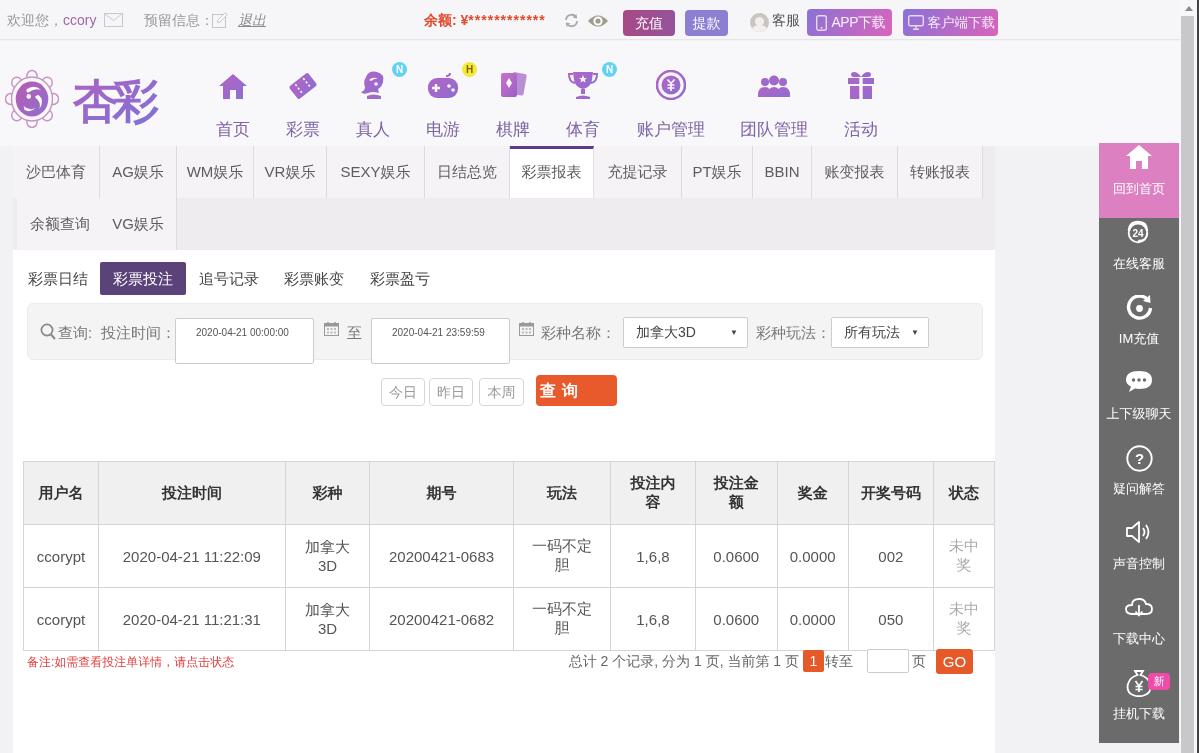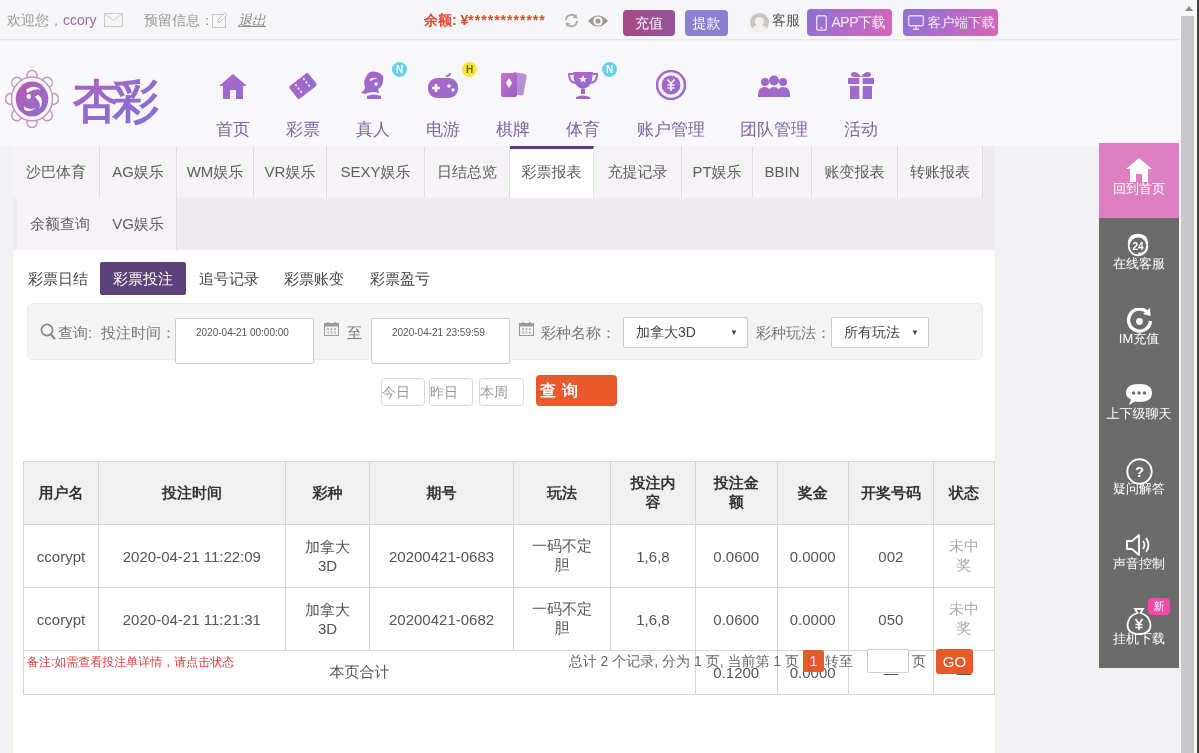--- a/index.html
+++ b/index.html
@@ -22,36 +22,36 @@
 
 #main{position:absolute;left:13px;top:250px;width:982px;height:503px;background:#fff}
 .subtab{position:absolute;top:12px;height:33px;line-height:33px;font-size:15px;color:#444;text-align:center}
 .subtab.active{background:#5b4379;color:#fff;border-radius:2px}
 #qpanel{position:absolute;left:14px;top:53px;width:956px;height:57px;background:#f4f4f4;border:1px solid #ebebeb;border-radius:6px}
 .qtext{position:absolute;top:0;height:57px;line-height:57px;font-size:15px;color:#777;white-space:nowrap}
 .qinput{position:absolute;top:14px;height:46px;background:#fff;border:1px solid #ccc;border-radius:2px;font-size:10px;color:#555;line-height:28px;padding-left:20px}
 .qsel{position:absolute;top:13px;height:31px;background:#fff;border:1px solid #ccc;border-radius:2px;font-size:14px;color:#444;line-height:29px;padding-left:12px}
 .qsel:after{content:"▼";position:absolute;right:9px;top:0;font-size:8px;color:#444}
 .calico{position:absolute;top:18px;width:15px;height:14px}
-.qbtn{position:absolute;top:128px;height:28px;border:1px solid #d7d7d7;border-radius:4px;background:#fff;color:#999;font-size:14px;text-align:left;line-height:26px}
+.qbtn{position:absolute;top:128px;height:28px;border:1px solid #d7d7d7;border-radius:4px;background:#fff;color:#999;font-size:14px;text-align:center;line-height:26px}
 #searchbtn{position:absolute;left:523px;top:125px;width:81px;height:31px;background:#e85a2b;border-radius:4px;color:#fff;font-size:16px;font-weight:bold;text-align:left;line-height:31px;letter-spacing:6px;padding-left:4px}
 
 table{border-collapse:collapse;position:absolute;left:10px;top:211px;font-size:15px;color:#555}
 td,th{border:1px solid #d5d5d5;text-align:center;padding:12px}
 th{background:#f0f0f0;color:#333;font-size:15px;height:37px}
 td{height:43px}
 .grey{color:#aaa}
 
 #remark{position:absolute;left:14px;top:404px;font-size:12px;color:#e23c3c}
 #pager{position:absolute;right:22px;top:399px;height:25px;font-size:14px;color:#666;white-space:nowrap}
 
 #sidebar{position:absolute;left:1099px;top:143px;width:80px}
 .sbitem{width:80px;height:75px;background:#6b6b6b;color:#fff;text-align:center;position:relative}
 .sbitem.pink{background:#dc80c2}
-.sbitem .sic{padding-top:15px;height:30px}
+.sbitem .sic{padding-top:2px;height:30px}
 .sbitem .stx{font-size:13px;margin-top:7px}
 
 #sbar{position:absolute;left:1180px;top:0;width:19px;height:753px;background:#f7f6f8}
 #sbthumb{position:absolute;left:1181px;top:16px;width:13px;height:737px;background:#c8c7c9}
 #sbedge{position:absolute;left:1197px;top:0;width:2px;height:753px;background:#414141}
 </style></head>
 <body>
 <div id="topbar">
   <div class="it" style="left:7px">欢迎您，<span style="color:#a268a8">ccory</span></div>
   <svg class="abs" style="left:104px;top:13px" width="19" height="14" viewBox="0 0 19 14">
@@ -356,27 +356,20 @@
           <td>2020-04-21 11:21:31</td>
           <td>加拿大3D</td>
           <td>20200421-0682</td>
           <td>一码不定胆</td>
           <td>1,6,8</td>
           <td>0.0600</td>
           <td>0.0000</td>
           <td>050</td>
           <td class="grey">未中奖</td>
         </tr>
-    <tr style="height:44px">
-          <td colspan="6">本页合计</td>
-          <td>0.1200</td>
-          <td>0.0000</td>
-          <td>—</td>
-          <td>—</td>
-        </tr>
   </tbody>
     </table>
   <div id="remark">备注:如需查看投注单详情，请点击状态</div>
   <div id="pager">
     <span class="abs" style="right:174px;top:0;line-height:24px;white-space:nowrap">总计 2 个记录, 分为 1 页, 当前第 1 页</span>
     <div class="abs" style="right:149px;top:1px;width:21px;height:22px;background:#e55a28;color:#fff;text-align:center;line-height:22px;border-radius:2px">1</div>
     <span class="abs" style="right:120px;top:0;line-height:24px">转至</span>
     <div class="abs" style="right:64px;top:0;width:42px;height:24px;background:#fff;border:1px solid #ccc;border-radius:2px"></div>
     <span class="abs" style="right:47px;top:0;line-height:24px">页</span>
     <div class="abs" style="right:0;top:0;width:37px;height:25px;background:#e55a28;color:#fff;text-align:center;line-height:25px;border-radius:3px;font-size:15px">GO</div>
@@ -425,20 +418,27 @@
     </div>
   <div class="sbitem">
       <div class="sic"><svg width="26" height="24" viewBox="0 0 26 24">
           <path d="M1 8 H6 L13 2 V22 L6 16 H1 Z" fill="none" stroke="#fff" stroke-width="1.8" stroke-linejoin="round"></path>
           <path d="M17 8 Q20 12 17 16" fill="none" stroke="#fff" stroke-width="1.8"></path>
           <path d="M20 5 Q25 12 20 19" fill="none" stroke="#fff" stroke-width="1.8"></path>
         </svg></div>
       <div class="stx">声音控制</div>
     </div>
   <div class="sbitem">
+      <div class="sic"><svg width="30" height="25" viewBox="0 0 30 25">
+          <path d="M8 10 Q8 4 15 4 Q21 4 22 9 Q28 9 28 14 Q28 19 22 19 L8 19 Q2 19 2 14 Q2 10 8 10 Z" fill="none" stroke="#fff" stroke-width="1.8"></path>
+          <path d="M15 10 V20 M11.5 16.5 L15 20.5 L18.5 16.5" fill="none" stroke="#fff" stroke-width="1.8"></path>
+        </svg></div>
+      <div class="stx">下载中心</div>
+    </div>
+  <div class="sbitem">
       <div class="sic"><svg width="26" height="27" viewBox="0 0 26 27">
           <path d="M9 1 H17 L14.5 5 Q22 7 24 14 Q26 22 19 25 Q13 27.5 7 25 Q0 22 2 14 Q4 7 11.5 5 Z" fill="none" stroke="#fff" stroke-width="1.8"></path>
           <path d="M9.5 11 L13 16 L16.5 11 M13 16 V22 M9.5 16.5 H16.5 M9.5 19.5 H16.5" stroke="#fff" stroke-width="1.7" fill="none"></path>
         </svg><div style="position:absolute;right:9px;top:5px;width:22px;height:17px;background:#f14ba9;border-radius:4px;color:#fff;font-size:11px;line-height:17px;text-align:center">新</div></div>
       <div class="stx">挂机下载</div>
     </div>
 </div>
 <div id="sbar">
     <div style="position:absolute;left:5px;top:6px;width:0;height:0;border-left:4px solid transparent;border-right:4px solid transparent;border-bottom:5px solid #8a8a8a"></div>
   </div>

